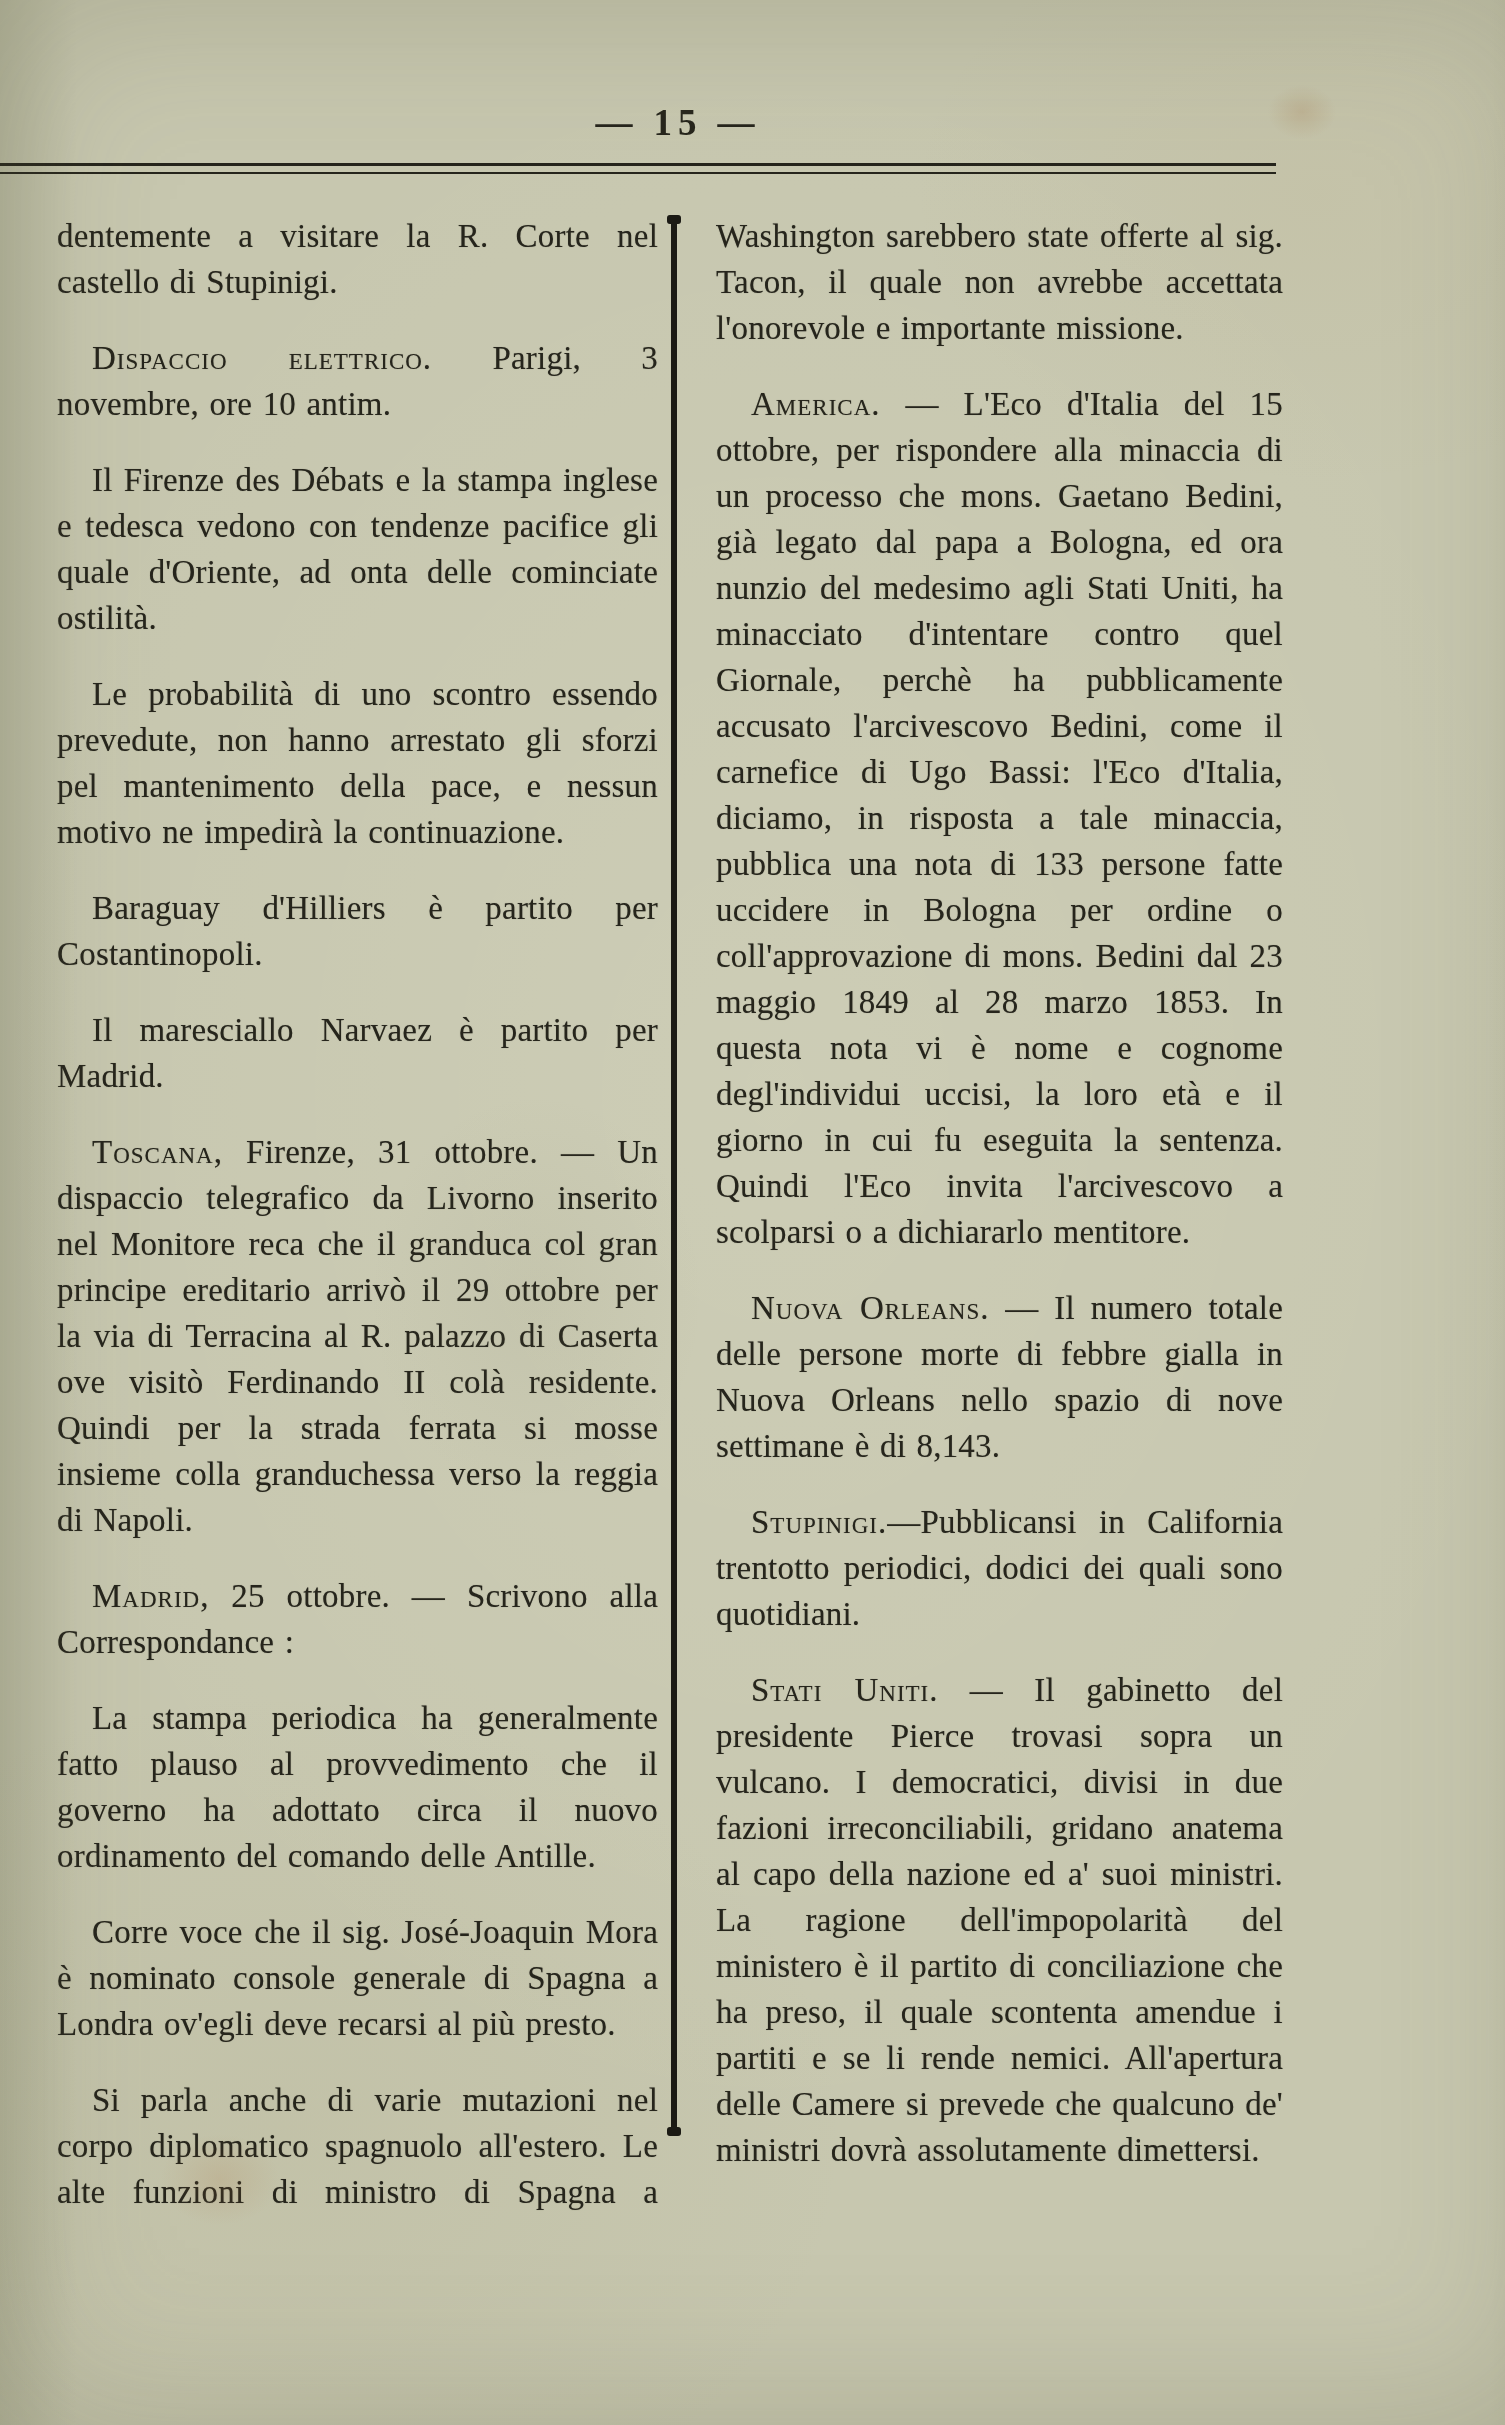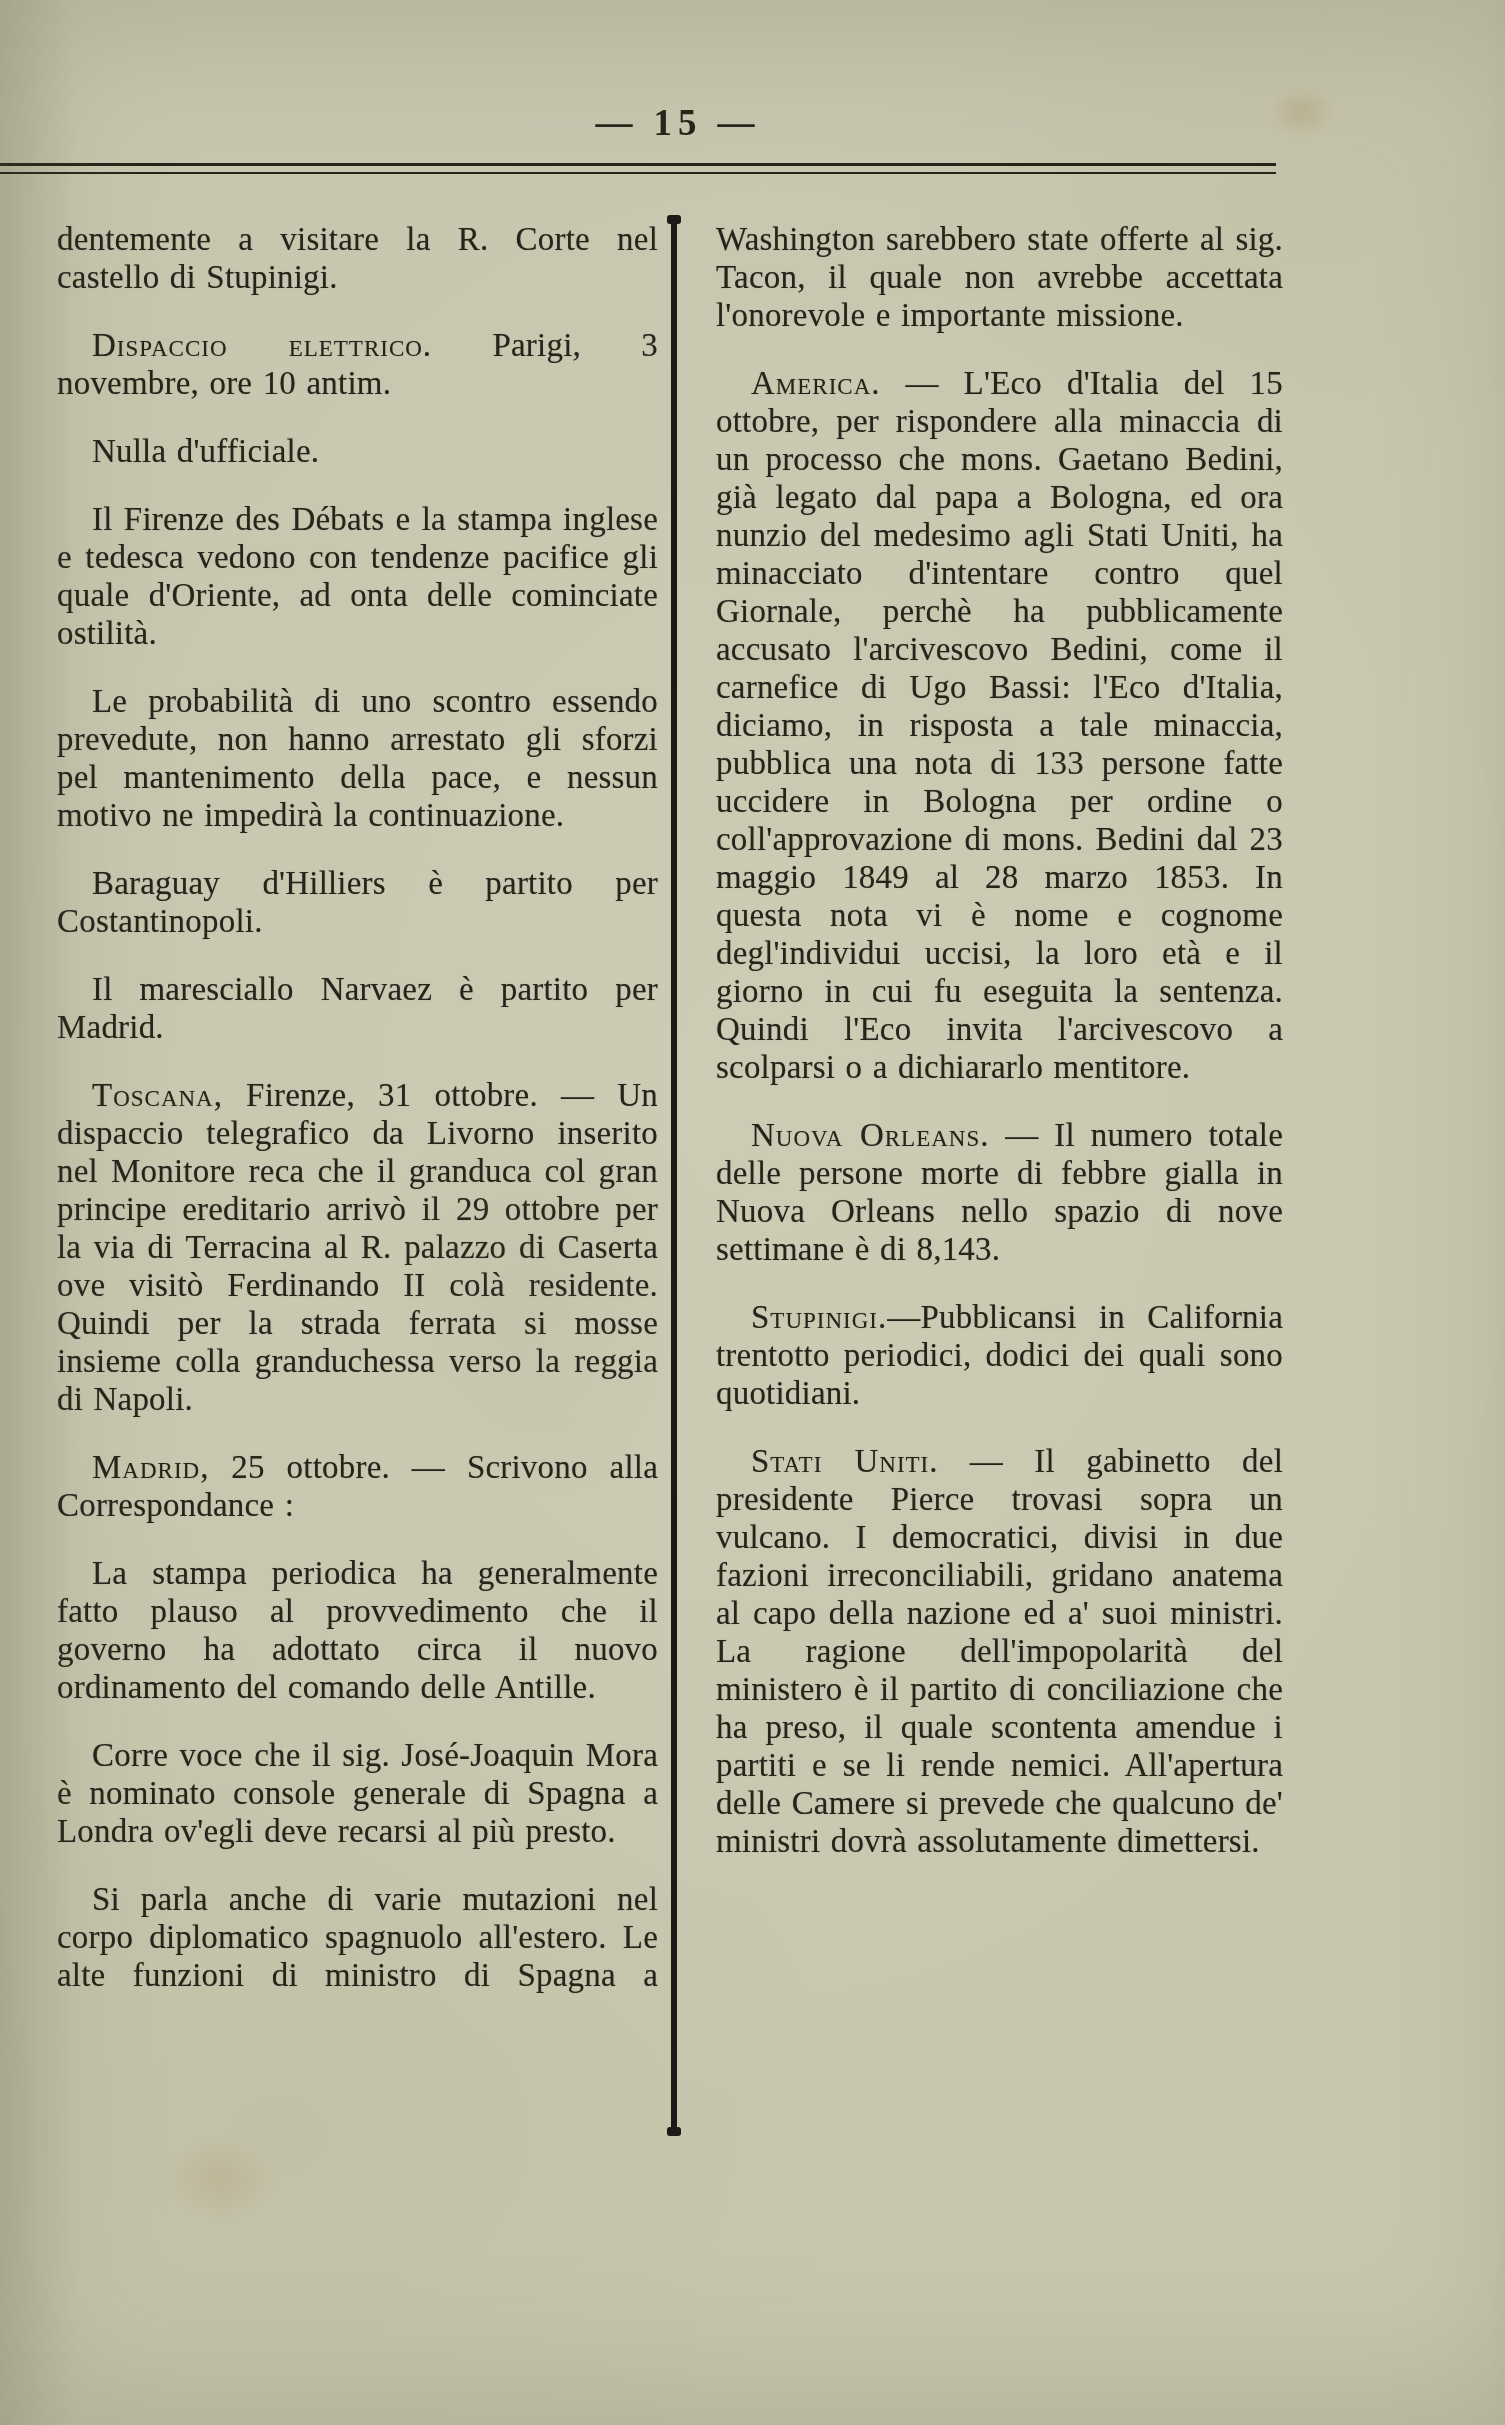--- a/index.html
+++ b/index.html
@@ -56,23 +56,23 @@
     content: "";
     position: absolute;
     left: -3.9px; width: 13.7px; height: 8.8px;
     background: #1b1a14;
     border-radius: 2.9px;
   }
   .divider::before { top: -2px; }
   .divider::after  { bottom: -2px; }
   .column {
     position: absolute;
-    top: 220px;
+    top: 213px;
     font-size: 33px;
-    line-height: 38px;
+    line-height: 46px;
     text-align: justify;
     letter-spacing: 0.2px;
     word-spacing: 2px;
     text-shadow: 0 0 1px rgba(38,37,28,0.35);
   }
   .col-left  { left: 57px;  width: 601px; }
   .col-right { left: 716px; width: 567px; }
   .para { margin: 0; }
   .para + .para { margin-top: 30px; }
   .para.indent { text-indent: 35px; }
@@ -100,21 +100,20 @@
 </head>
 <body>
 
 <div class="page">
   <div class="page-number">— 15 —</div>
   <div class="double-rule"></div>
   <div class="divider"></div>
   <div class="column col-left">
       <p class="para"><span class="rn">dentemente a visitare la R. Corte nel castello di Stupinigi.</span></p>
       <p class="para indent"><span class="sc">Dispaccio elettrico.</span><span class="rn"> Parigi, 3 novembre, ore 10 antim.</span></p>
-      <p class="para indent"><span class="rn">Nulla d'ufficiale.</span></p>
       <p class="para indent"><span class="rn">Il </span><span class="it">Firenze des Débats</span><span class="rn"> e la stampa inglese e tedesca vedono con tendenze pacifice gli quale d'Oriente, ad onta delle cominciate ostilità.</span></p>
       <p class="para indent"><span class="rn">Le probabilità di uno scontro essendo prevedute, non hanno arrestato gli sforzi pel mantenimento della pace, e nessun motivo ne impedirà la continuazione.</span></p>
       <p class="para indent"><span class="rn">Baraguay d'Hilliers è partito per Costantinopoli.</span></p>
       <p class="para indent"><span class="rn">Il maresciallo Narvaez è partito per Madrid.</span></p>
       <p class="para indent"><span class="sc">Toscana,</span><span class="rn"> </span><span class="it">Firenze,</span><span class="rn"> 31 </span><span class="it">ottobre.</span><span class="rn"> — Un dispaccio telegrafico da Livorno inserito nel </span><span class="it">Monitore</span><span class="rn"> reca che il granduca col gran principe ereditario arrivò il 29 ottobre per la via di Terracina al R. palazzo di Caserta ove visitò Ferdinando II colà residente. Quindi per la strada ferrata si mosse insieme colla granduchessa verso la reggia di Napoli.</span></p>
       <p class="para indent"><span class="sc">Madrid,</span><span class="rn"> 25 </span><span class="it">ottobre.</span><span class="rn"> — Scrivono alla </span><span class="it">Correspondance</span><span class="rn"> :</span></p>
       <p class="para indent"><span class="rn">La stampa periodica ha generalmente fatto plauso al provvedimento che il governo ha adottato circa il nuovo ordinamento del comando delle Antille.</span></p>
       <p class="para indent"><span class="rn">Corre voce che il sig. José-Joaquin Mora è nominato console generale di Spagna a Londra ov'egli deve recarsi al più presto.</span></p>
       <p class="para indent jlast"><span class="rn">Si parla anche di varie mutazioni nel corpo diplomatico spagnuolo all'estero. Le alte funzioni di ministro di Spagna a</span></p>
     </div>

